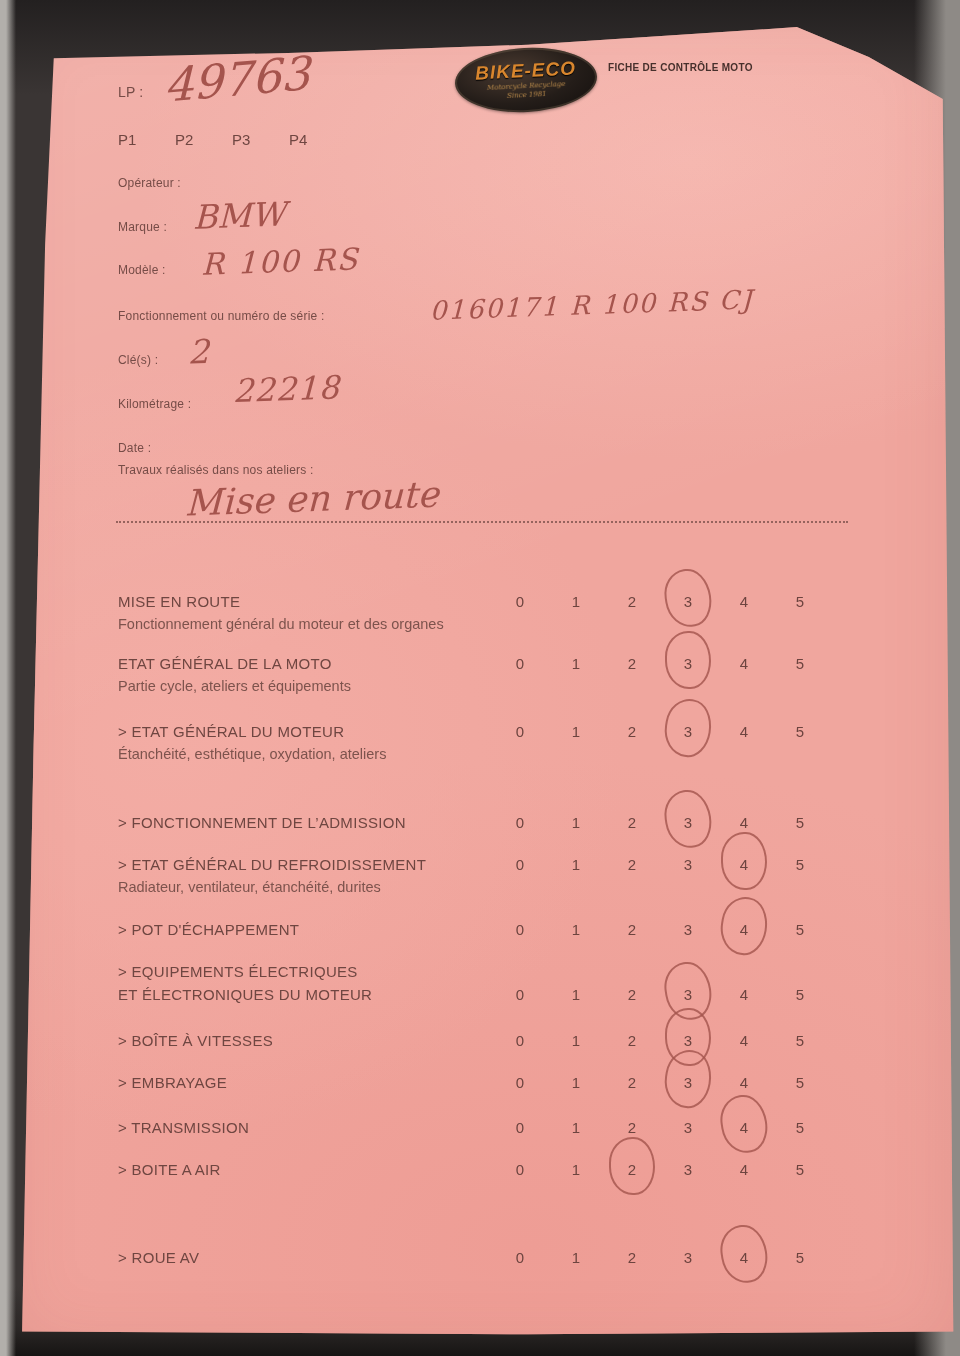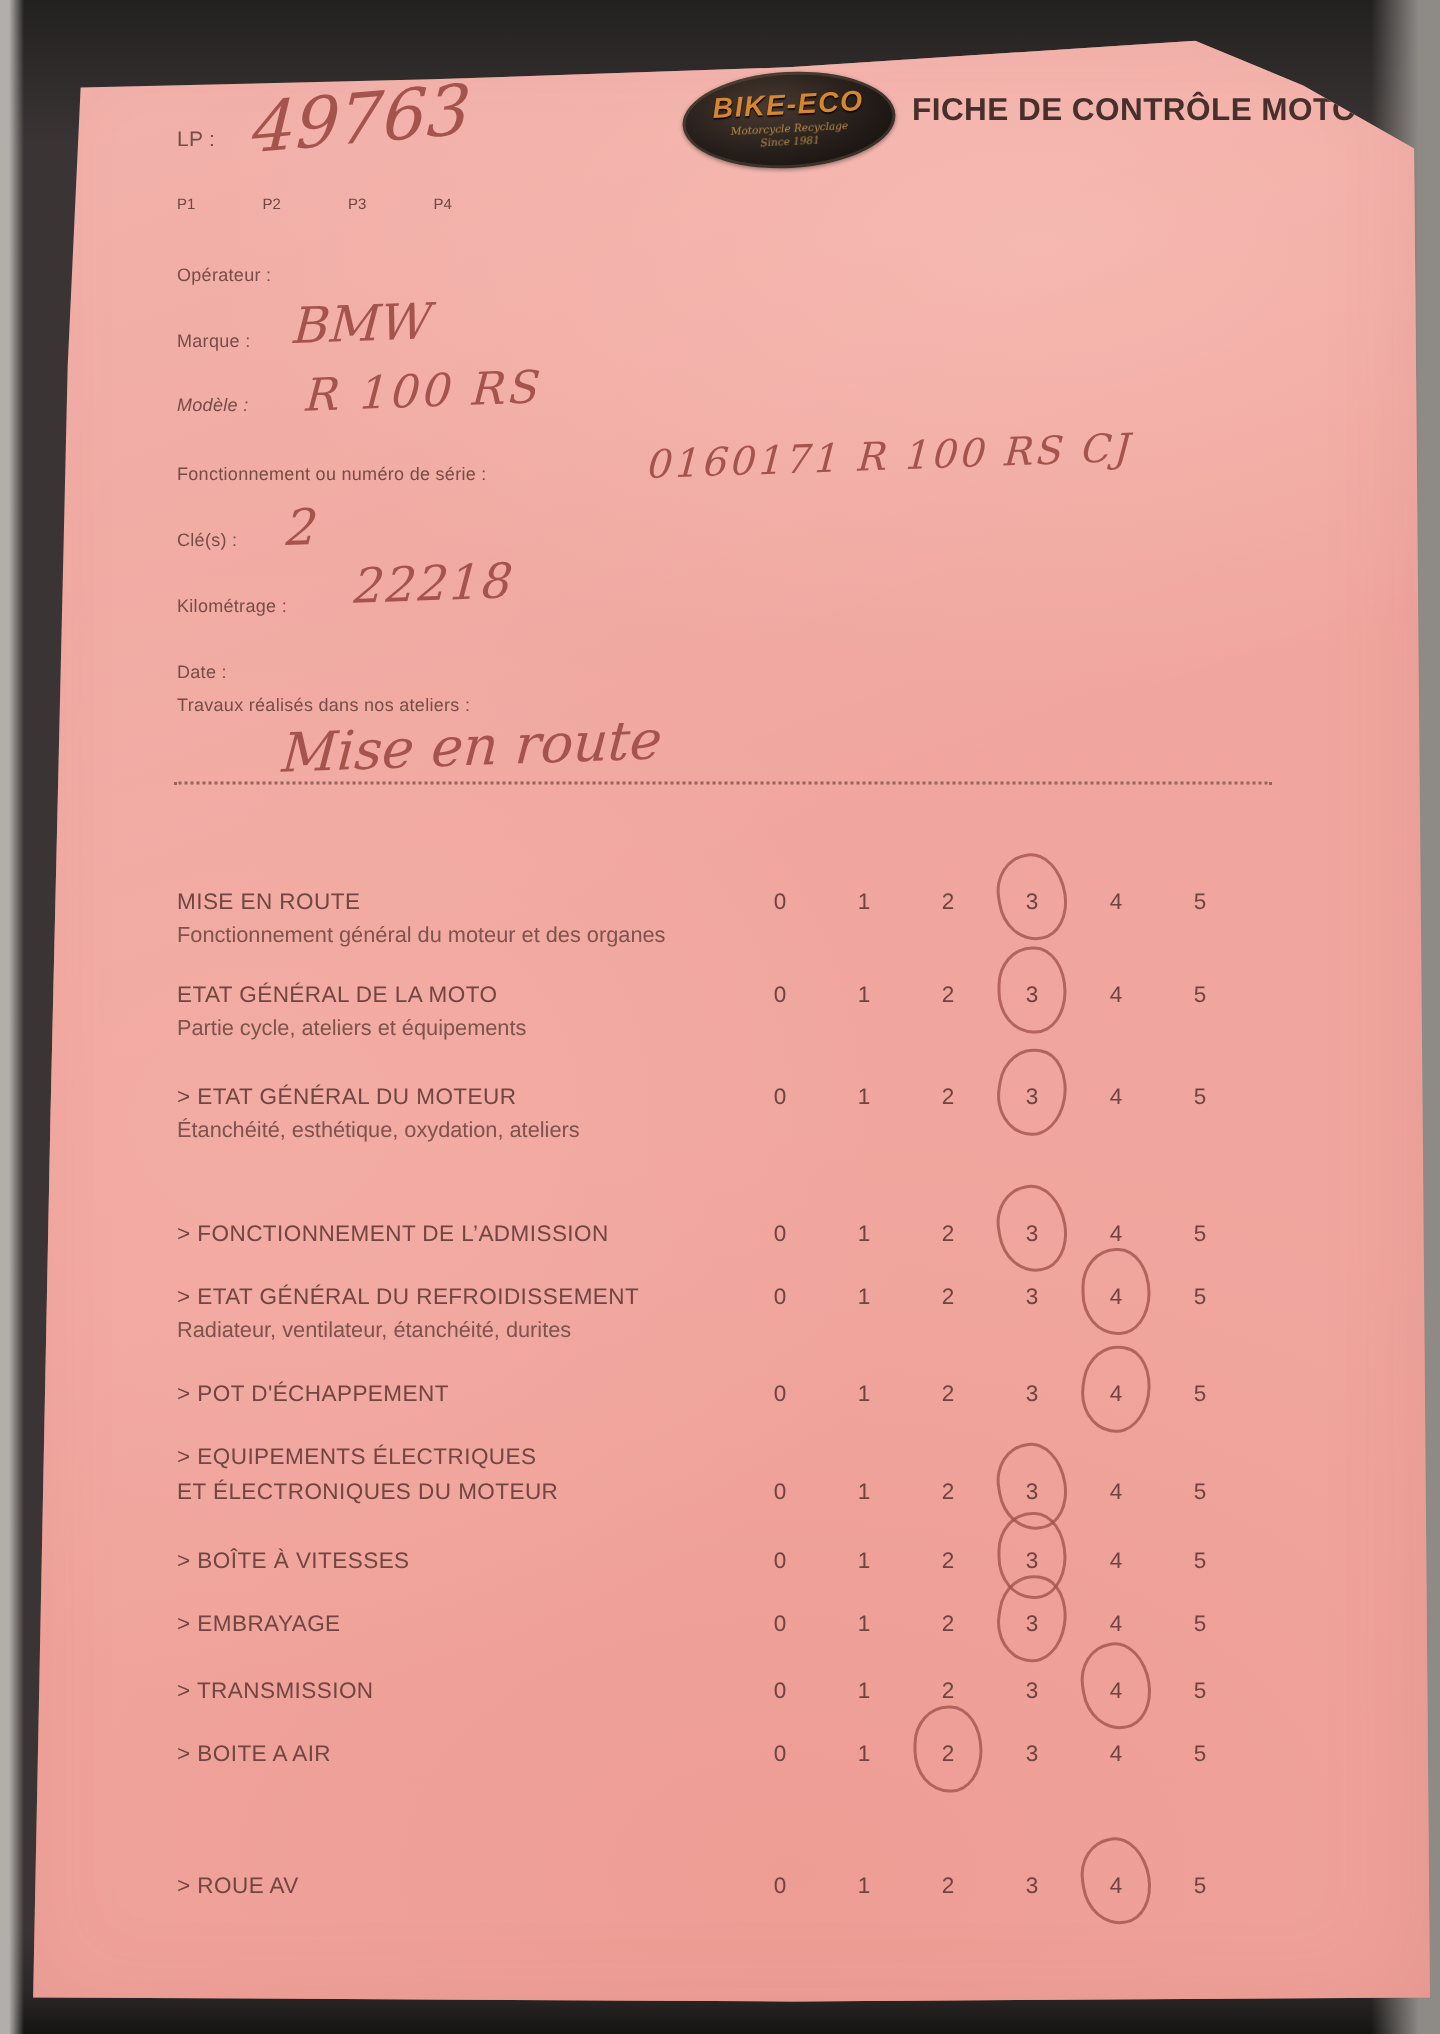--- a/index.html
+++ b/index.html
@@ -36,40 +36,40 @@
   .caps { font-size:15px; color:#6f4641; letter-spacing:.3px; }
   .sub  { font-size:14.5px; color:#7d534d; }
   .bold-head { font-weight:bold; font-size:15.5px; color:#5b3a35; letter-spacing:.4px; }
 
   .hw {
     font-family:"DejaVu Serif", serif; font-style:italic;
     color:#a5544d; white-space:nowrap;
     transform:rotate(-2deg) skewX(-6deg);
   }
 
-  .title { font-weight:bold; font-size:21px; color:#47302c; letter-spacing:.3px; }
+  .title { font-weight:bold; font-size:10px; color:#47302c; letter-spacing:.3px; }
 
   .logo {
     width:142px; height:64px; border-radius:50%;
     background: radial-gradient(ellipse at 40% 35%, #4a3a30 0%, #241d19 55%, #120e0c 100%);
     box-shadow: 0 1px 3px rgba(0,0,0,.4), inset 0 0 0 2px rgba(120,100,80,.35);
     display:flex; flex-direction:column; align-items:center; justify-content:center;
     transform:rotate(-3deg); text-align:center;
   }
   .logo-text {
     font-weight:bold; font-style:italic; font-size:19px; letter-spacing:1px;
     color:#d8862e; text-shadow:0 1px 1px #000;
   }
   .logo-tag, .logo-since {
     font-family:"DejaVu Serif", serif; font-style:italic;
     font-size:7px; color:#b98a4a; filter:blur(.4px); line-height:9px;
   }
 
   .ptabs { display:flex; }
-  .ptabs span { width:57px; font-size:10px; color:#6f4641; }
+  .ptabs span { width:57px; font-size:15px; color:#6f4641; }
 
   .dotline { border-bottom:2px dotted #96635d; height:0; }
 
   .check-row { position:absolute; left:0; width:960px; height:50px; }
   .row-label   { position:absolute; left:118px; top:0; }
   .row-label2  { position:absolute; left:118px; top:23px; }
   .row-sub     { position:absolute; left:118px; top:23px; }
   .ratings { position:absolute; left:492px; top:0; display:flex; }
   .rate-cell {
     position:relative; width:56px; text-align:center;
@@ -104,21 +104,21 @@
       <span>P2</span>
       <span>P3</span>
       <span>P4</span>
     </div>
 
     <div class="abs lbl" style="left:118px; top:176px;">Opérateur :</div>
 
     <div class="abs lbl" style="left:118px; top:220px;">Marque :</div>
     <div class="abs hw" style="left:196px; top:196px; font-size:33px;">BMW</div>
 
-    <div class="abs lbl" style="left:118px; top:263px;font-style:italic;">Modèle :</div>
+    <div class="abs lbl" style="left:118px; top:263px;">Modèle :</div>
     <div class="abs hw" style="left:204px; top:244px; font-size:30px; letter-spacing:2px;">R 100 RS</div>
 
     <div class="abs lbl" style="left:118px; top:309px;">Fonctionnement ou numéro de série :</div>
     <div class="abs hw" style="left:432px; top:290px; font-size:26px; letter-spacing:2px;">0160171 R 100 RS CJ</div>
 
     <div class="abs lbl" style="left:118px; top:353px;">Clé(s) :</div>
     <div class="abs hw" style="left:191px; top:332px; font-size:33px;">2</div>
 
     <div class="abs lbl" style="left:118px; top:397px;">Kilométrage :</div>
     <div class="abs hw" style="left:236px; top:370px; font-size:32px; letter-spacing:1px;">22218</div>

